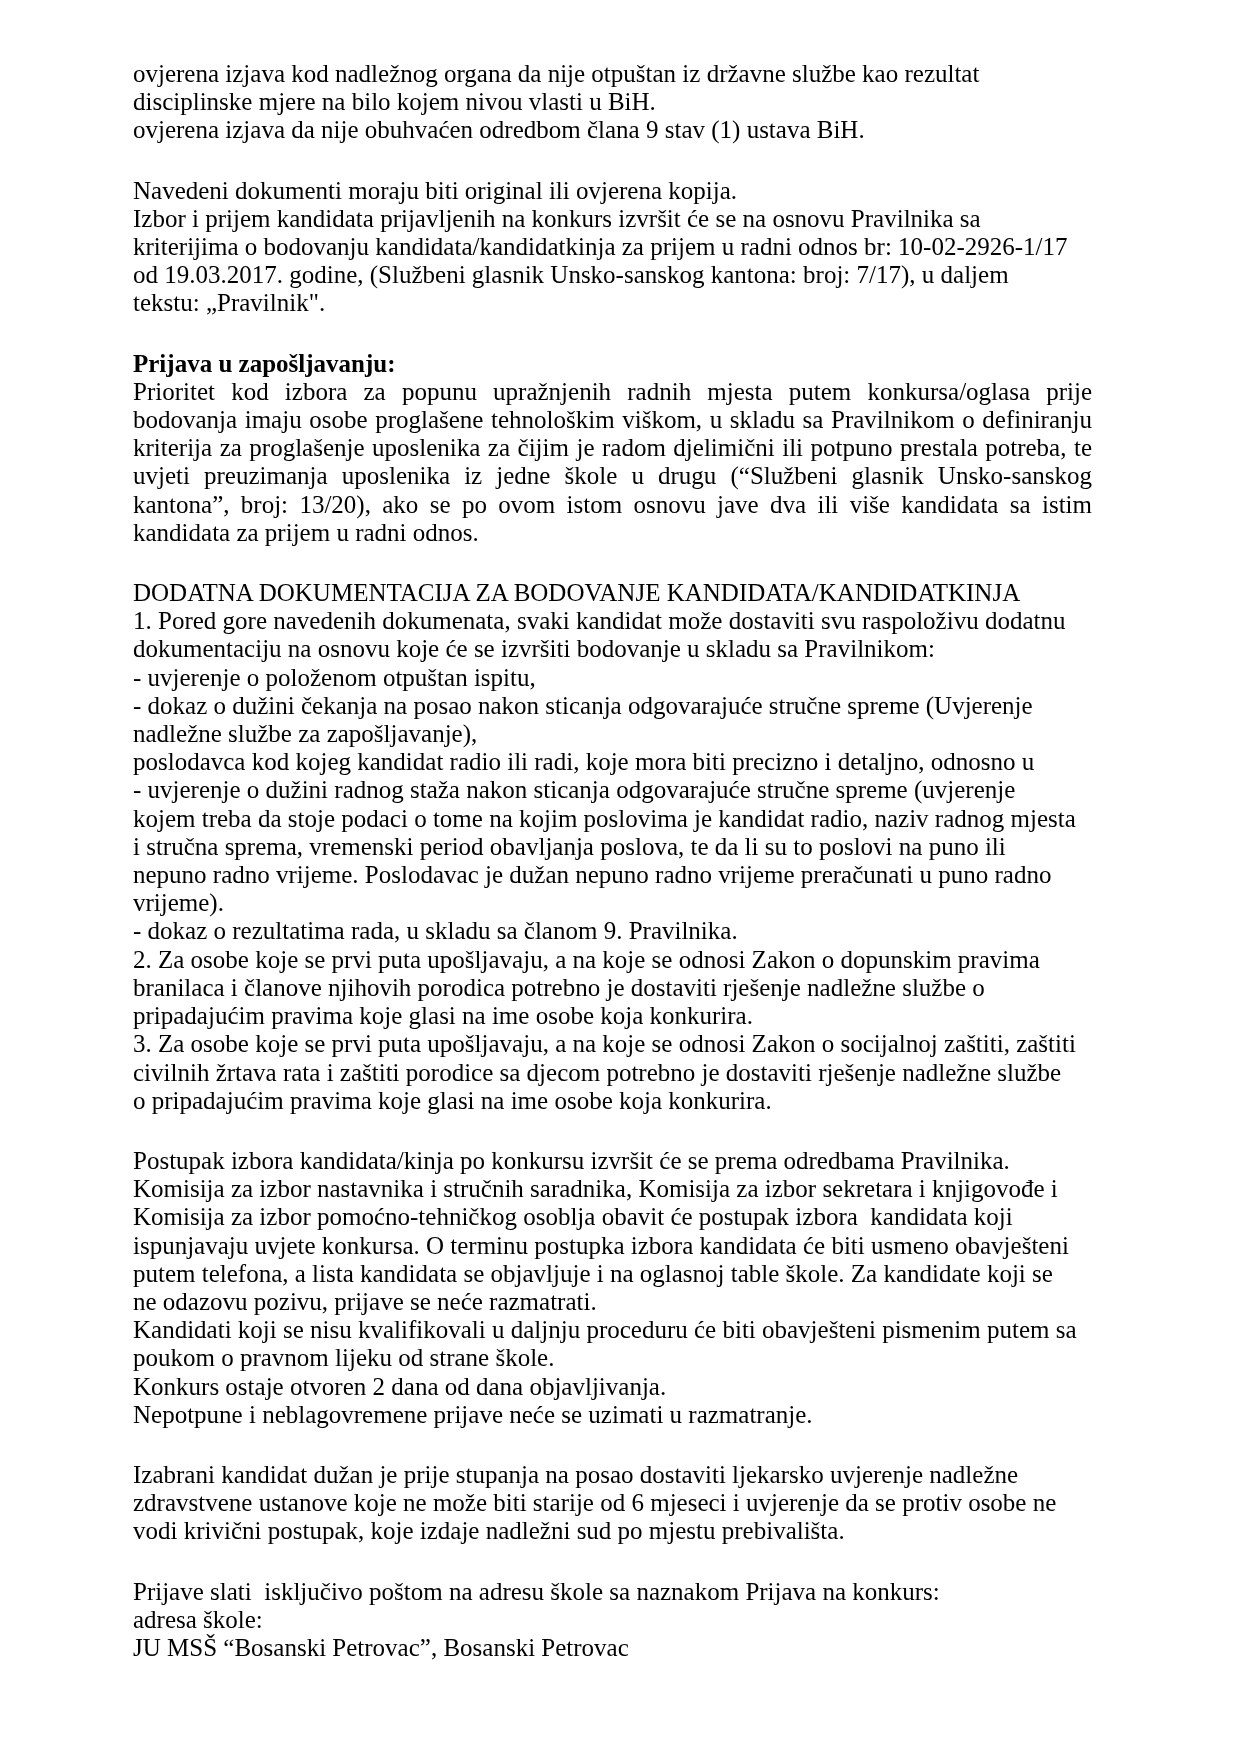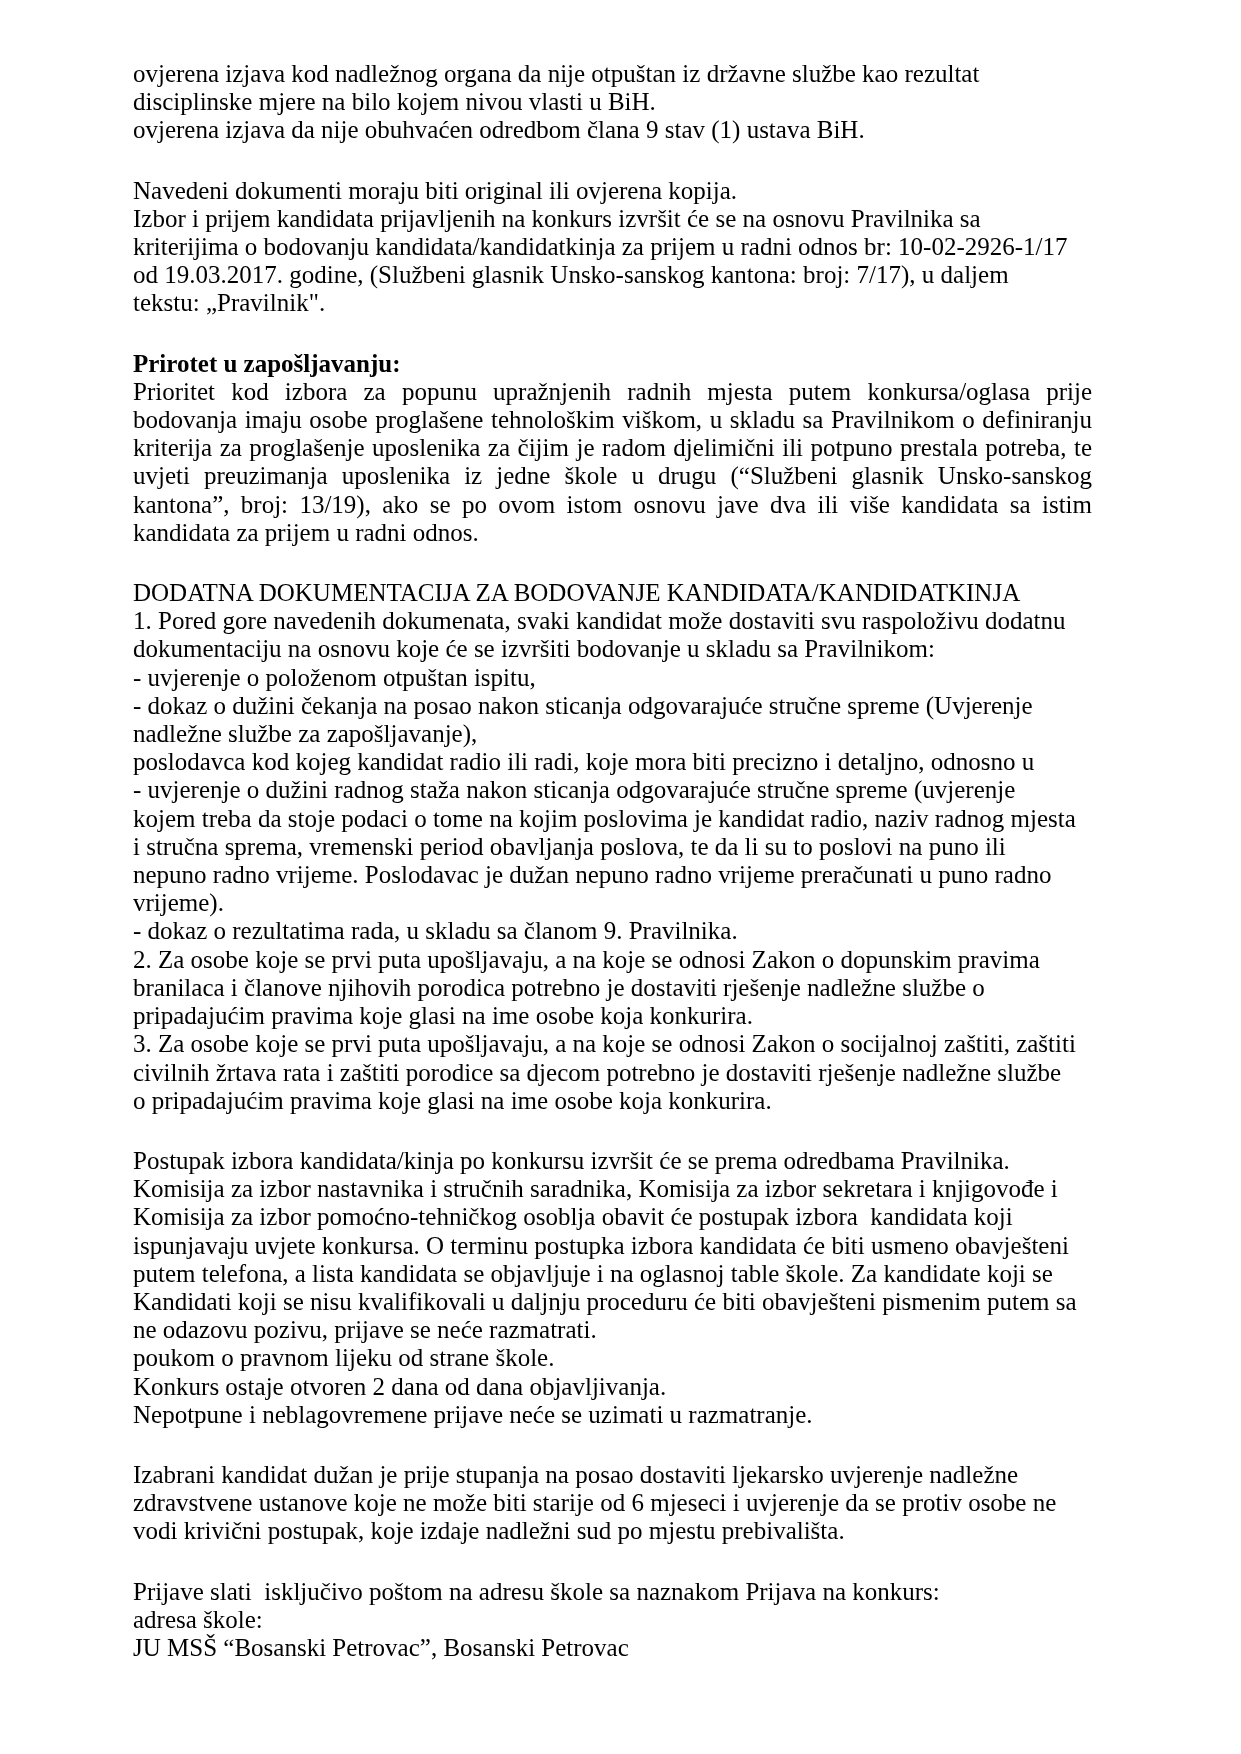--- a/index.html
+++ b/index.html
@@ -38,26 +38,26 @@
     <div class="line">Navedeni dokumenti moraju biti original ili ovjerena kopija.</div>
     <div class="line">Izbor i prijem kandidata prijavljenih na konkurs izvršit će se na osnovu Pravilnika sa</div>
     <div class="line">kriterijima o bodovanju kandidata/kandidatkinja za prijem u radni odnos br: 10-02-2926-1/17</div>
     <div class="line">od 19.03.2017. godine, (Službeni glasnik Unsko-sanskog kantona: broj: 7/17), u daljem</div>
     <div class="line">tekstu: „Pravilnik".</div>
   </div>
 
   <div class="blank"></div>
 
   <div class="para">
-    <div class="line bold">Prirotet u zapošljavanju:</div>
+    <div class="line bold">Prijava u zapošljavanju:</div>
     <div class="line j">Prioritet kod izbora za popunu upražnjenih radnih mjesta putem konkursa/oglasa prije</div>
     <div class="line j">bodovanja imaju osobe proglašene tehnološkim viškom, u skladu sa Pravilnikom o definiranju</div>
     <div class="line j">kriterija za proglašenje uposlenika za čijim je radom djelimični ili potpuno prestala potreba, te</div>
     <div class="line j">uvjeti preuzimanja uposlenika iz jedne škole u drugu (“Službeni glasnik Unsko-sanskog</div>
-    <div class="line j">kantona”, broj: 13/19), ako se po ovom istom osnovu jave dva ili više kandidata sa istim</div>
+    <div class="line j">kantona”, broj: 13/20), ako se po ovom istom osnovu jave dva ili više kandidata sa istim</div>
     <div class="line">kandidata za prijem u radni odnos.</div>
   </div>
 
   <div class="blank"></div>
 
   <div class="para">
     <div class="line">DODATNA DOKUMENTACIJA ZA BODOVANJE KANDIDATA/KANDIDATKINJA</div>
     <div class="line">1. Pored gore navedenih dokumenata, svaki kandidat može dostaviti svu raspoloživu dodatnu</div>
     <div class="line">dokumentaciju na osnovu koje će se izvršiti bodovanje u skladu sa Pravilnikom:</div>
     <div class="line">- uvjerenje o položenom otpuštan ispitu,</div>
@@ -79,22 +79,22 @@
   </div>
 
   <div class="blank"></div>
 
   <div class="para">
     <div class="line">Postupak izbora kandidata/kinja po konkursu izvršit će se prema odredbama Pravilnika.</div>
     <div class="line">Komisija za izbor nastavnika i stručnih saradnika, Komisija za izbor sekretara i knjigovođe i</div>
     <div class="line">Komisija za izbor pomoćno-tehničkog osoblja obavit će postupak izbora  kandidata koji</div>
     <div class="line">ispunjavaju uvjete konkursa. O terminu postupka izbora kandidata će biti usmeno obavješteni</div>
     <div class="line">putem telefona, a lista kandidata se objavljuje i na oglasnoj table škole. Za kandidate koji se</div>
+    <div class="line">ne odazovu pozivu, prijave se neće razmatrati.</div>
     <div class="line">Kandidati koji se nisu kvalifikovali u daljnju proceduru će biti obavješteni pismenim putem sa</div>
-    <div class="line">ne odazovu pozivu, prijave se neće razmatrati.</div>
     <div class="line">poukom o pravnom lijeku od strane škole.</div>
     <div class="line">Konkurs ostaje otvoren 2 dana od dana objavljivanja.</div>
     <div class="line">Nepotpune i neblagovremene prijave neće se uzimati u razmatranje.</div>
   </div>
 
   <div class="blank"></div>
 
   <div class="para">
     <div class="line">Izabrani kandidat dužan je prije stupanja na posao dostaviti ljekarsko uvjerenje nadležne</div>
     <div class="line">zdravstvene ustanove koje ne može biti starije od 6 mjeseci i uvjerenje da se protiv osobe ne</div>

